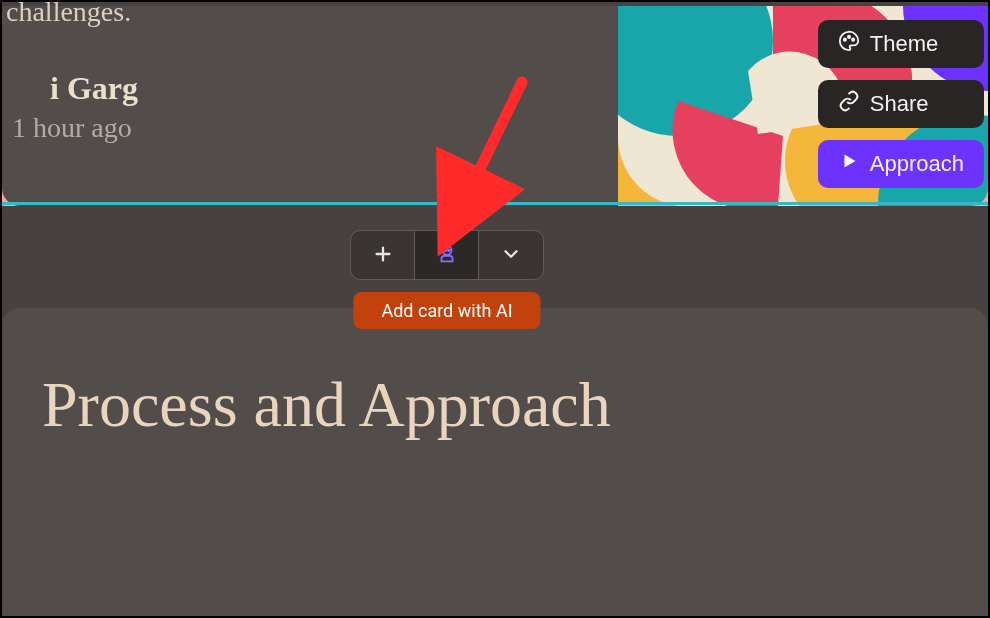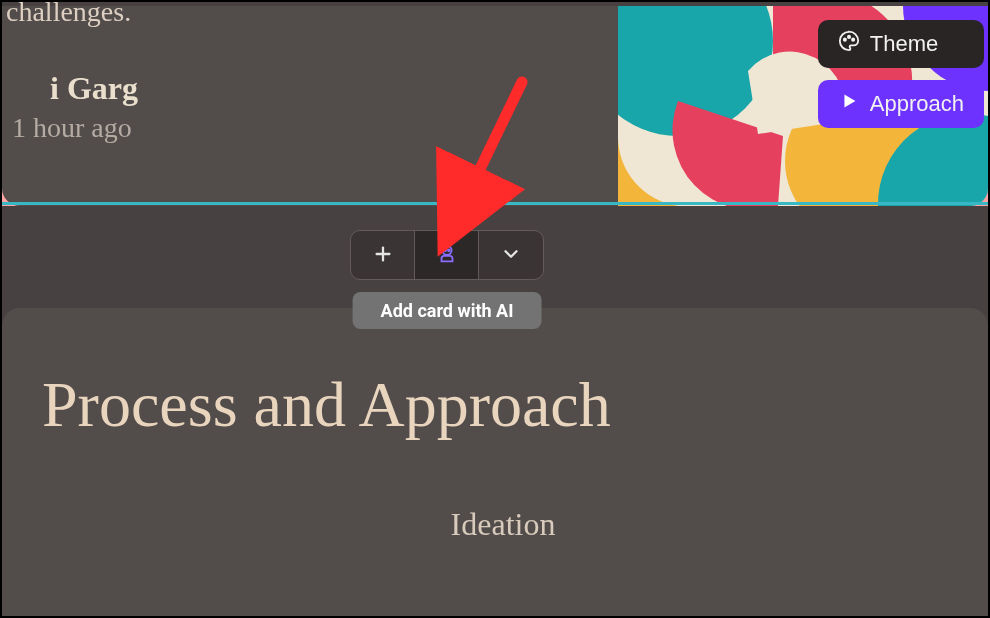--- a/index.html
+++ b/index.html
@@ -142,24 +142,24 @@
   .add-btn.active { background: #2c2827; }
   .add-btn svg { width: 22px; height: 22px; }
 
   
   .tooltip {
     position: absolute;
     top: 290px;
     left: 50%;
     transform: translateX(-50%);
     margin-left: -48px;
-    background: #737373;
+    background: #c2410c;
     color: #fff;
     font-size: 18px;
-    font-weight: 700;
+    font-weight: 400;
     padding: 8px 28px;
     border-radius: 8px;
     z-index: 20;
     white-space: nowrap;
   }
 
   
   .arrow {
     position: absolute;
     top: 70px;
@@ -230,20 +230,29 @@
     <button class="btn">
       <span>
         <svg viewBox="0 0 24 24" fill="none" stroke="#f1f1f1" stroke-width="2">
           <path d="M12 2a10 10 0 1 0 0 20c1 0 1.5-.7 1.5-1.5 0-.4-.2-.8-.4-1.1-.3-.3-.4-.7-.4-1.1 0-.8.7-1.5 1.5-1.5H17a5 5 0 0 0 5-5c0-5.5-4.5-10-10-10z"></path>
           <circle cx="7.5" cy="10.5" r="1.2" fill="#f1f1f1"></circle>
           <circle cx="12" cy="7.5" r="1.2" fill="#f1f1f1"></circle>
           <circle cx="16.5" cy="10.5" r="1.2" fill="#f1f1f1"></circle>
         </svg>
       </span>
       <span>Theme</span>
+    </button>
+    <button class="btn">
+      <span>
+        <svg viewBox="0 0 24 24" fill="none" stroke="#f1f1f1" stroke-width="2.2">
+          <path d="M10 13a5 5 0 0 0 7 0l3-3a5 5 0 0 0-7-7l-1.5 1.5"></path>
+          <path d="M14 11a5 5 0 0 0-7 0l-3 3a5 5 0 0 0 7 7l1.5-1.5"></path>
+        </svg>
+      </span>
+      <span>Share</span>
     </button>
     <button class="btn btn-primary">
       <span>
         <svg viewBox="0 0 24 24" fill="#fff">
             <path d="M7 5v14l12-7z"></path>
           </svg>
       </span>
       <span>Approach</span>
     </button>
   </div>
@@ -285,14 +294,13 @@
   <defs>
     <marker id="arrowhead" markerWidth="9" markerHeight="9" refX="6" refY="4.5" orient="auto">
       <polygon points="0 0, 9 4.5, 0 9" fill="#ff2a2a"></polygon>
     </marker>
   </defs>
   <line x1="140" y1="10" x2="70" y2="155" stroke="#ff2a2a" stroke-width="11" marker-end="url(#arrowhead)" stroke-linecap="round"></line>
 </svg>
 
 <div class="card-two">
   <div class="section-title">Process and Approach</div>
-  <div class="sub-heading">Ideation</div>
 </div>
 
 </body></html>

